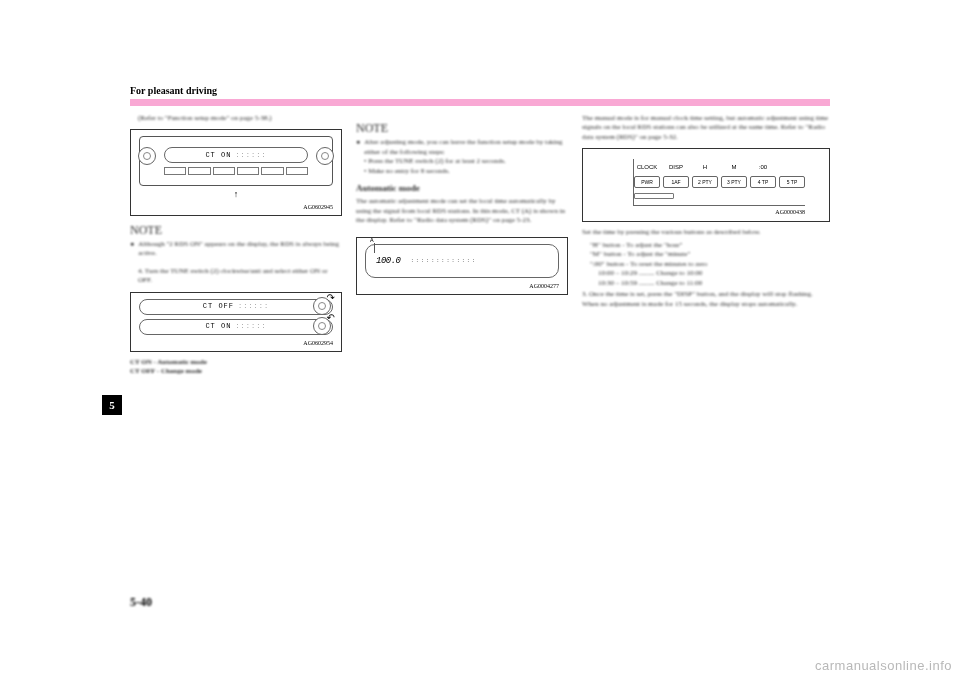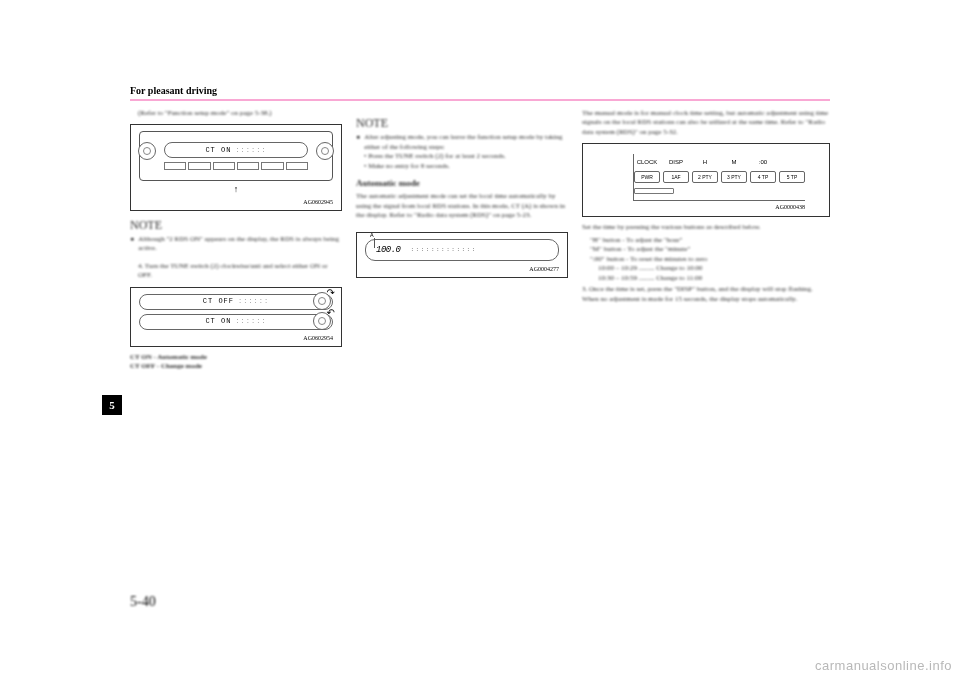--- a/index.html
+++ b/index.html
@@ -1,43 +1,43 @@
 <!DOCTYPE html>
 <html><head>
 <meta charset="utf-8">
 <style>
   * { box-sizing: border-box; margin: 0; padding: 0; }
   html, body { width: 960px; height: 679px; background: #fff; font-family: Georgia, 'Times New Roman', serif; color: #000; }
   body { position: relative; }
   .page { position: absolute; left: 130px; top: 85px; width: 700px; height: 525px; }
-  .header { font-weight: bold; font-size: 10px; border-bottom: 2px solid #f9a8d4; padding-bottom: 3px; margin-bottom: 8px; }
+  .header { font-weight: bold; font-size: 10px; border-bottom: 7px solid #f9a8d4; padding-bottom: 3px; margin-bottom: 8px; }
   .columns { display: flex; gap: 14px; }
   .col { flex: 1; font-size: 7px; line-height: 1.35; }
   .blur { filter: blur(0.9px); opacity: 0.85; }
   .figure { border: 1px solid #333; margin: 6px 0; padding: 6px 8px 4px 8px; background: #fff; filter: blur(0.6px); }
   .figcode { text-align: right; font-size: 6px; margin-top: 2px; }
   .heading { font-weight: bold; font-size: 9px; margin: 6px 0 3px 0; }
   .note-label { font-weight: normal; font-size: 12px; margin: 6px 0 2px 0; }
   .indent { padding-left: 8px; }
   .list { padding-left: 12px; }
   .list li { margin-bottom: 2px; }
   .tab { position: absolute; left: -28px; top: 310px; width: 20px; height: 20px; background: #000; color: #fff; display: flex; align-items: center; justify-content: center; font-size: 11px; font-weight: bold; }
-  .pagenum { position: absolute; left: 0; bottom: 0; font-size: 14px; filter: blur(0.8px); }
+  .pagenum { position: absolute; left: 0; bottom: 0; font-size: 12px; filter: blur(0.8px); font-weight: bold; }
   .watermark { position: absolute; right: 8px; bottom: 6px; font-size: 13px; color: #b8b8b8; font-family: Arial, sans-serif; letter-spacing: 0.5px; }
   
   .device { border: 1px solid #555; border-radius: 4px; padding: 6px; position: relative; }
   .lcd { border: 1px solid #666; border-radius: 10px; height: 16px; display: flex; align-items: center; justify-content: center; font-family: 'Courier New', monospace; font-size: 7px; letter-spacing: 1px; margin-bottom: 4px; }
   .btnrow { display: flex; gap: 2px; margin-top: 2px; }
   .sqbtn { flex: 1; border: 1px solid #777; height: 8px; font-size: 4px; display: flex; align-items: center; justify-content: center; }
   .knob { position: absolute; width: 18px; height: 18px; border: 1px solid #666; border-radius: 50%; background: #fff; }
   .knob::after { content: ""; position: absolute; inset: 4px; border: 1px solid #888; border-radius: 50%; }
   .arrow-up { text-align: center; font-size: 9px; margin-top: 2px; }
   .curved-arrow { position: absolute; font-size: 10px; }
   .fig2 .lcd { }
-  .fig3 .lcd { height: 22px; justify-content: flex-start; padding-left: 10px; gap: 2px; position: relative; }
+  .fig3 .lcd { height: 34px; justify-content: flex-start; padding-left: 10px; gap: 2px; position: relative; }
   .fig3 .a-label { position: absolute; left: 4px; top: -8px; font-size: 6px; }
   .fig3 .a-line { position: absolute; left: 8px; top: -2px; width: 1px; height: 10px; background: #555; }
   .freq { font-family: 'Courier New', monospace; font-style: italic; font-size: 9px; letter-spacing: -0.5px; }
   .dots { font-family: 'Courier New', monospace; font-size: 6px; letter-spacing: 1.5px; margin-left: 8px; opacity: 0.7; }
   .fig4 { padding: 10px 24px 4px 50px; }
   .fig4 .panel { border-left: 1px solid #666; border-bottom: 1px solid #666; padding: 4px 0 6px 0; }
   .fig4 .btnrow2 { display: flex; gap: 3px; margin-top: 5px; }
   .fig4 .rbtn { width: 26px; height: 12px; border: 1px solid #666; border-radius: 2px; font-size: 5px; display: flex; align-items: center; justify-content: center; font-family: Arial, sans-serif; }
   .fig4 .labels { display: flex; gap: 3px; font-size: 6px; font-family: Arial, sans-serif; margin-bottom: 2px; }
   .fig4 .labels span { width: 26px; text-align: center; }

